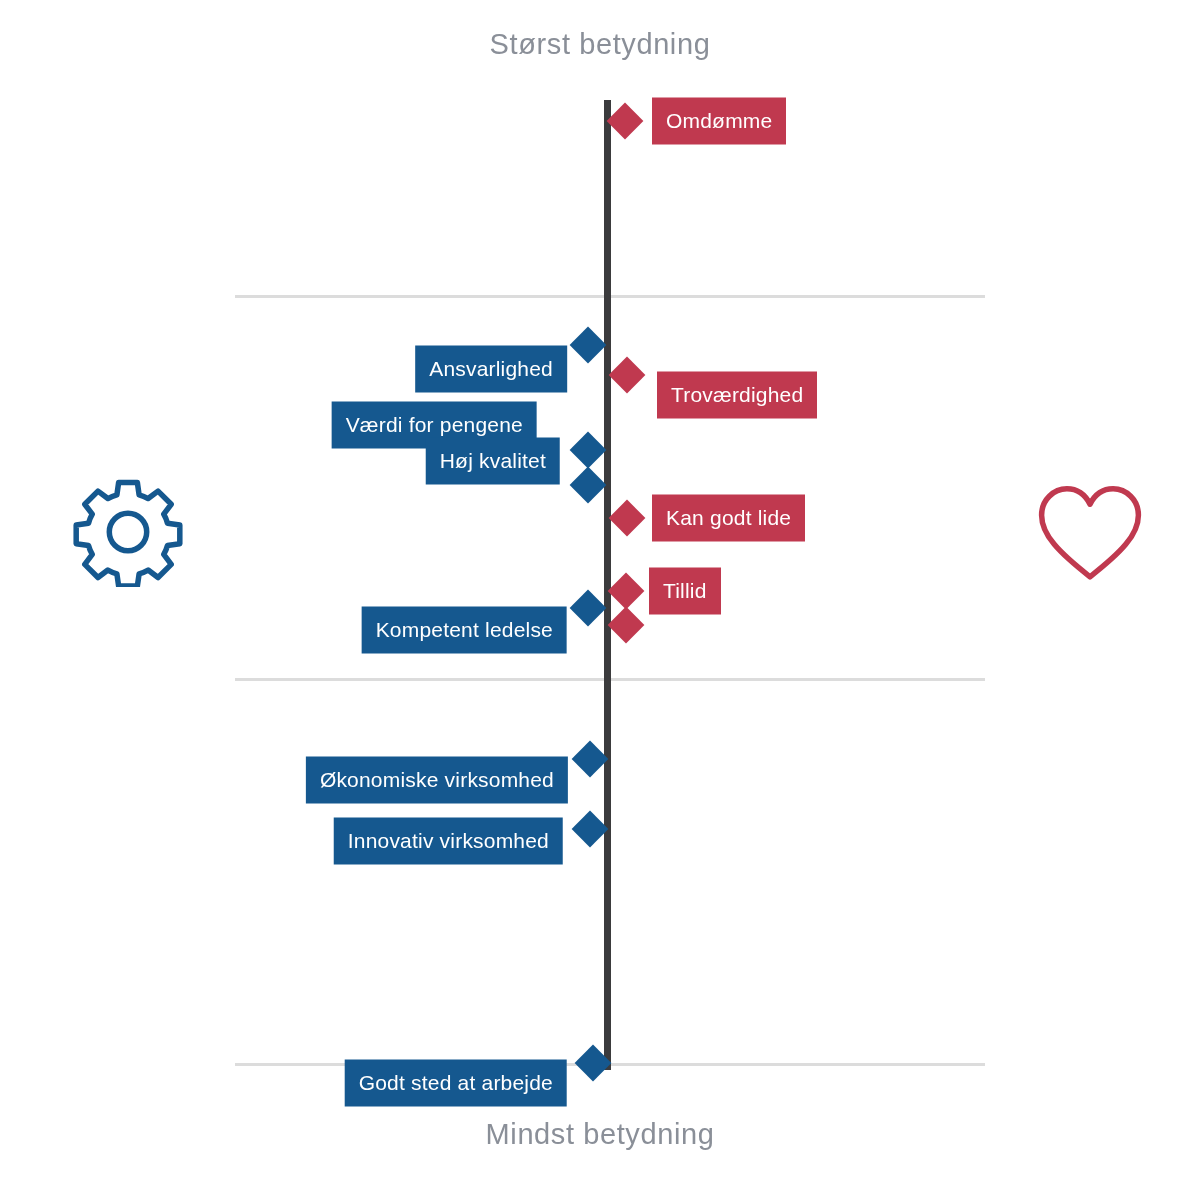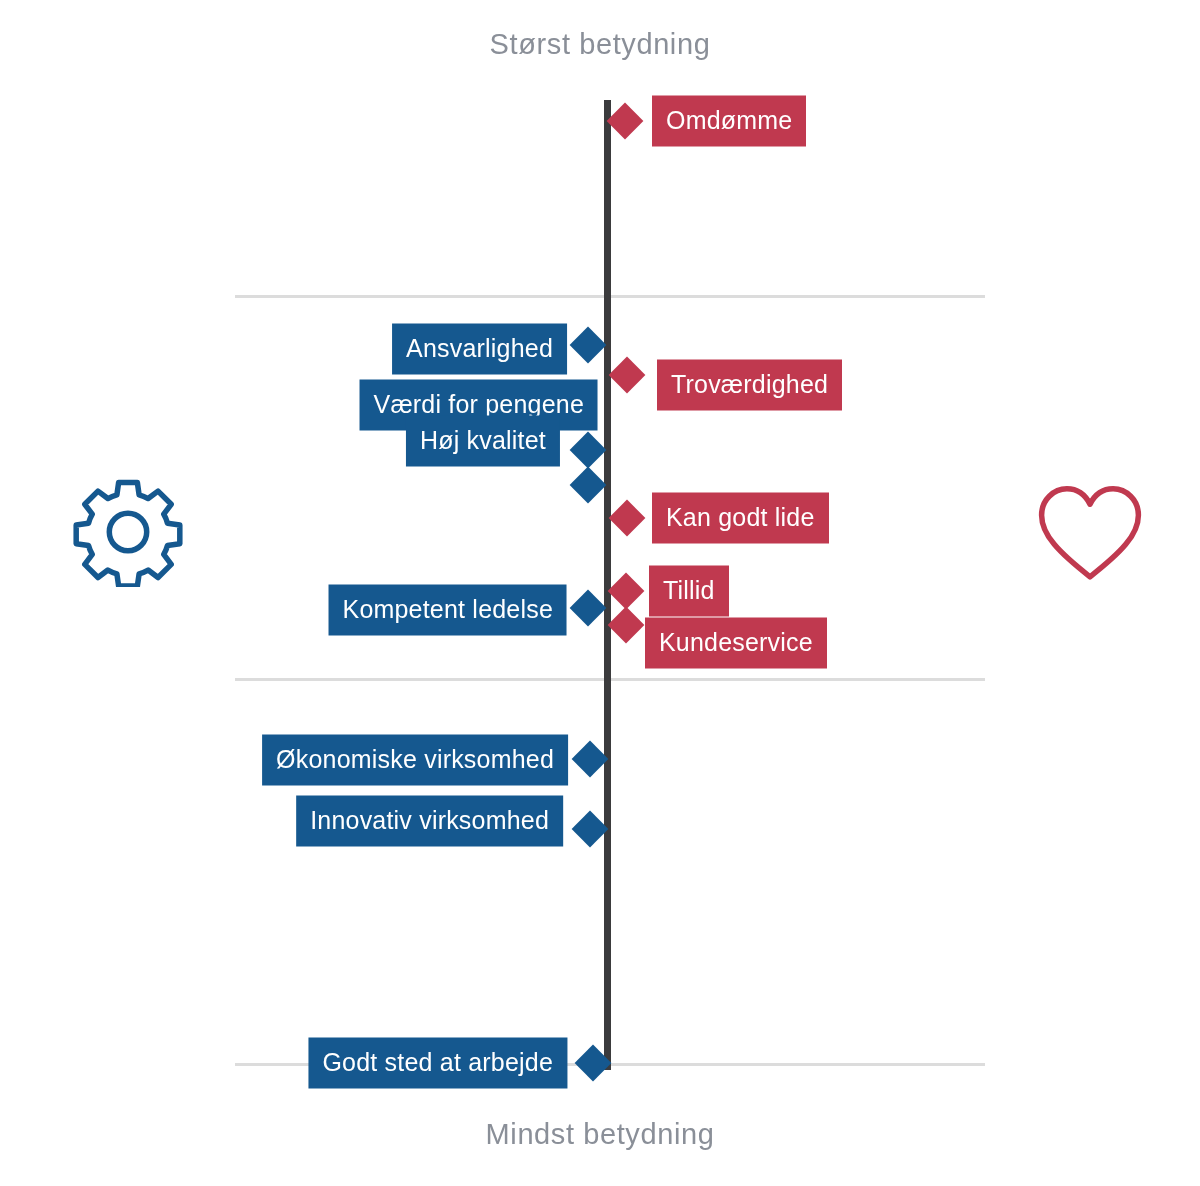--- a/index.html
+++ b/index.html
@@ -60,29 +60,29 @@
     transform: translate(-50%, -50%) rotate(45deg);
   }
   .diamond.blue { background: #15588f; }
   .diamond.red  { background: #c0394f; }
 
   
   .pill {
     position: absolute;
     transform: translateY(-50%);
     color: #ffffff;
-    font-size: 25px;
+    font-size: 21px;
     line-height: 1;
     padding: 12px 14px 14px 14px;
     white-space: nowrap;
     letter-spacing: 0.2px;
   }
   .pill.blue { background: #15588f; }
   .pill.red  { background: #c0394f; }
-  .pill.left  { transform: translate(-100%, -50%); }
+  .pill.left  { transform: translate(-100%, -50%); margin-top: 20px; }
 
   
   .side-icon {
     position: absolute;
     width: 110px;
     height: 110px;
   }
   #icon-gear  { left: 73px;   top: 477px; }
   #icon-heart { left: 1035px; top: 480px; }
 </style>
@@ -98,35 +98,34 @@
   <div class="gridline" style="top:295px"></div>
   <div class="gridline" style="top:678px"></div>
   <div class="gridline" style="top:1063px"></div>
 
   <div id="axis-line"></div>
 
   <div class="diamond red" style="left:625px; top:121px"></div>
   <div class="pill red" style="left:652px; top:121px">Omdømme</div>
 
   <div class="diamond red" style="left:627px; top:375px"></div>
-  <div class="pill red" style="left:657px; top:385px">Troværdighed</div>
+  <div class="pill red" style="left:657px; top:395px">Troværdighed</div>
 
   <div class="diamond red" style="left:627px; top:518px"></div>
   <div class="pill red" style="left:652px; top:518px">Kan godt lide</div>
 
   <div class="diamond red" style="left:626px; top:591px"></div>
   <div class="pill red" style="left:649px; top:591px">Tillid</div>
 
   <div class="diamond red" style="left:626px; top:625px"></div>
-  <div class="pill red" style="left:645px; top:643px">Kundeservice</div>
 
   <div class="diamond blue" style="left:588px; top:345px"></div>
   <div class="pill blue left" style="left:567px; top:349px">Ansvarlighed</div>
 
-  <div class="pill blue left" style="left:598px; top:405px">Værdi for pengene</div>
+  <div class="pill blue left" style="left:537px; top:405px">Værdi for pengene</div>
 
   <div class="diamond blue" style="left:588px; top:450px"></div>
   <div class="pill blue left" style="left:560px; top:441px">Høj kvalitet</div>
 
   <div class="diamond blue" style="left:588px; top:485px"></div>
 
   <div class="diamond blue" style="left:588px; top:608px"></div>
   <div class="pill blue left" style="left:567px; top:610px">Kompetent ledelse</div>
 
   <div class="diamond blue" style="left:590px; top:759px"></div>

